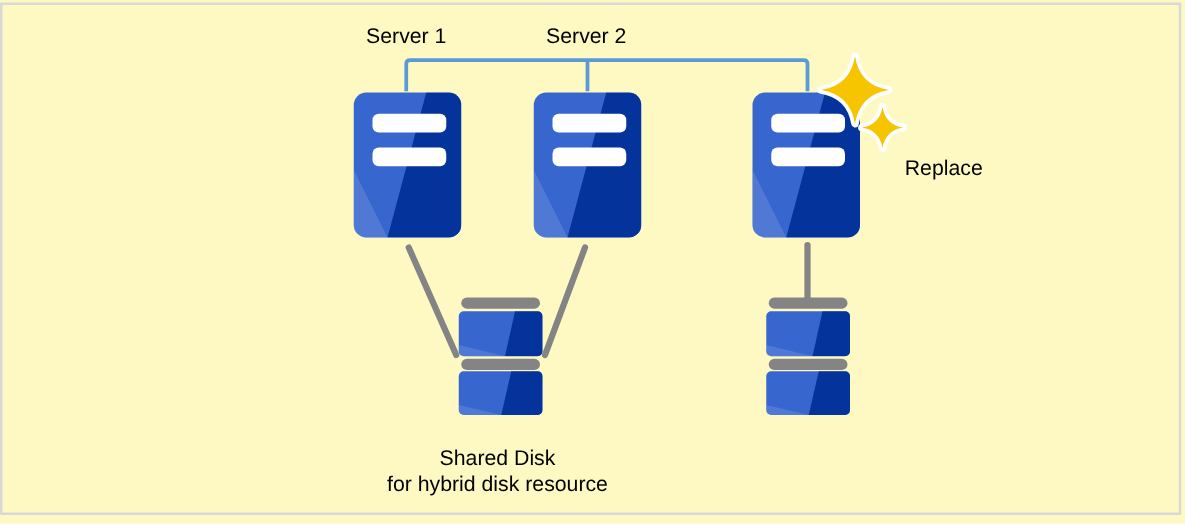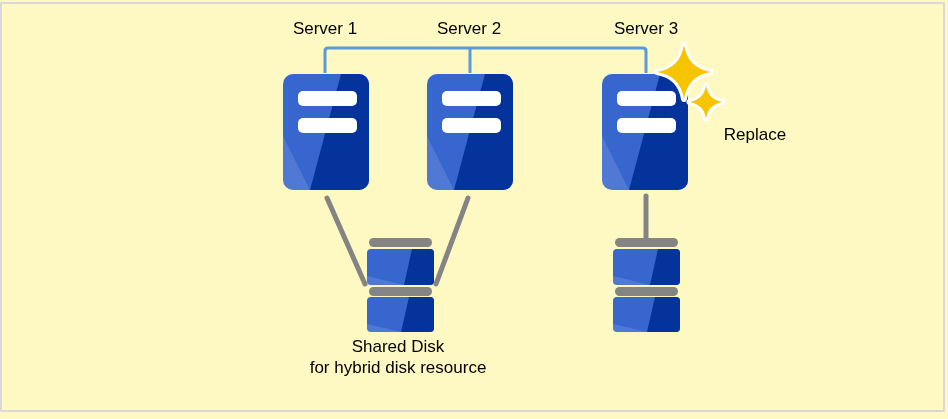--- a/index.html
+++ b/index.html
@@ -36,21 +36,21 @@
   .label {
     position: absolute;
     color: var(--color-text, #000000);
     font-size: 17px;
     line-height: 21px;
     white-space: pre-line;
     text-align: center;
   }
   .server-label { top: 18px; width: 120px; }
   .replace-label { left: 695px; top: 124px; width: 120px; text-align: center; }
-  .disk-caption { top: 336px; width: 320px; }
+  .disk-caption { top: 356px; width: 320px; }
 
   
   .f-light  { fill: var(--color-server_light, #3767ce); }
   .f-dark   { fill: var(--color-server_dark, #04339b); }
   .f-gloss  { fill: rgba(255,255,255,0.12); }
   .f-white  { fill: #ffffff; }
   .f-gray   { fill: var(--color-gray, #848484); }
   .s-gray   { stroke: var(--color-gray, #848484); stroke-width: 5; stroke-linecap: round; }
   .s-blue   { stroke: var(--color-connector_blue, #5b9bd5); stroke-width: 3; fill: none; }
   .f-star   { fill: var(--color-star_gold, #f7c500); stroke: #ffffff; stroke-width: 6; stroke-linejoin: round; paint-order: stroke; }
@@ -111,21 +111,20 @@
 
     <use href="#disk" x="367" y="238"></use>
     <use href="#disk" x="613" y="238"></use>
 
     <path class="f-star" d="M684,45 Q687.8,68.2 711,72 Q687.8,75.8 684,99 Q680.2,75.8 657,72 Q680.2,68.2 684,45 Z"></path>
     <path class="f-star" d="M706,85.5 Q708.3,99.7 722.5,102 Q708.3,104.3 706,118.5 Q703.7,104.3 689.5,102 Q703.7,99.7 706,85.5 Z"></path>
   </svg>
 
   <div class="label server-label" style="left:265px">Server 1</div>
   <div class="label server-label" style="left:409px">Server 2</div>
-  <div class="label server-label" style="left:586px">Server 3</div>
 
   <div class="label replace-label">Replace</div>
 
   <div class="label disk-caption" style="left:238px">Shared Disk
 for hybrid disk resource</div>
 
   <div class="frame"></div>
 </div>
 
 </body></html>

